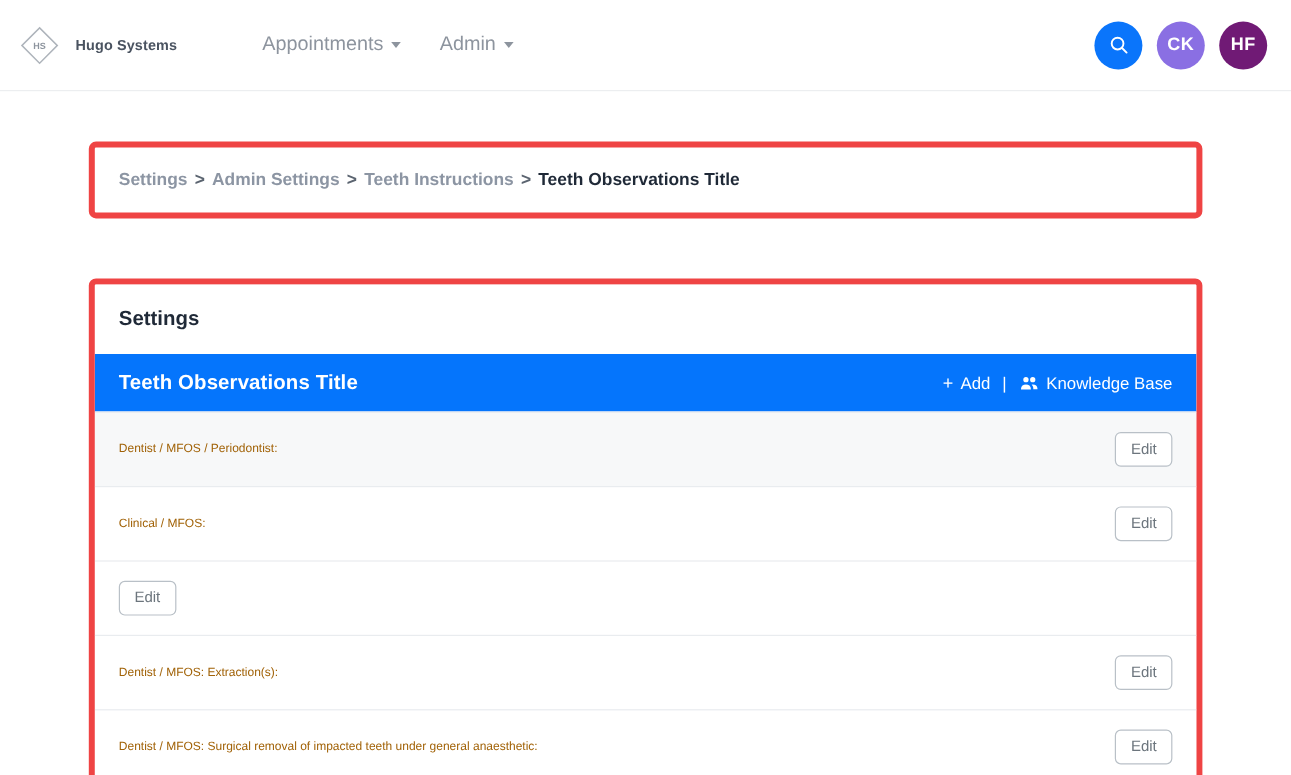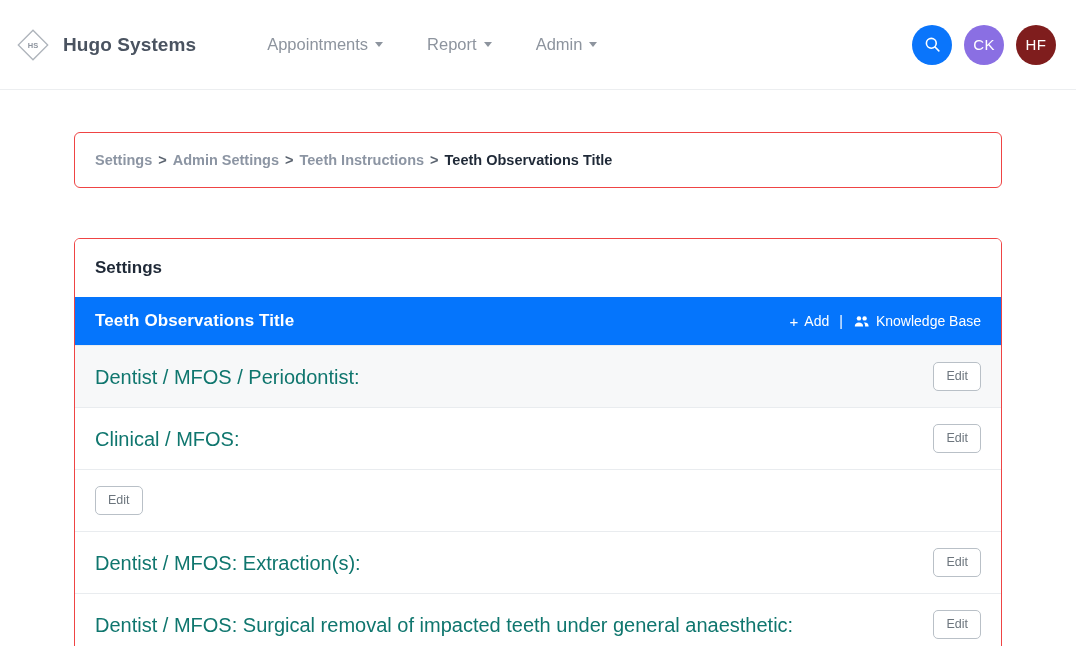--- a/index.html
+++ b/index.html
@@ -12,21 +12,21 @@
 
   body {
     font-family: "Liberation Sans", sans-serif;
     background: #ffffff;
     color: #212529;
     -webkit-font-smoothing: antialiased;
   }
 
   
   .navbar {
-    height: 90px;
+    height: 76px;
     background: #ffffff;
     border-bottom: 1px solid #eceef0;
     display: flex;
     align-items: center;
     padding: 0 20px 0 14px;
     position: relative;
   }
 
   .brand {
     display: flex;
@@ -37,32 +37,32 @@
   }
 
   .brand-mark {
     width: 38px;
     height: 38px;
     display: block;
     flex: 0 0 auto;
   }
 
   .brand-name {
-    font-size: 19px;
+    font-size: 12px;
     font-weight: bold;
     color: #4a5360;
     letter-spacing: .1px;
     white-space: nowrap;
   }
 
   .nav-links {
     display: flex;
     align-items: center;
     margin-left: 55px;
-    gap: 12px;
+    gap: 0;
   }
 
   .nav-item {
     display: flex;
     align-items: center;
     gap: 7px;
     padding: 8px 16px;
     font-size: 16.5px;
     color: #8d949e;
     white-space: nowrap;
@@ -87,34 +87,34 @@
 
   .circle-btn {
     width: 40px;
     height: 40px;
     border-radius: 50%;
     display: flex;
     align-items: center;
     justify-content: center;
     color: #ffffff;
     font-size: 15px;
-    font-weight: normal;
+    font-weight: bold;
     letter-spacing: .4px;
     cursor: pointer;
     border: none;
     flex: 0 0 auto;
   }
 
   
   .page {
     padding: 0 74px;
   }
 
   .card {
-    border: 1px solid #ef4444;
+    border: 5px solid #ef4444;
     border-radius: 6px;
     background: #ffffff;
     overflow: hidden;
   }
 
   .breadcrumb-card {
     margin-top: 42px;
     padding: 19px 20px;
   }
 
@@ -218,22 +218,22 @@
 
   .row:first-of-type {
     border-top: none;
   }
 
   .row.alt {
     background: #f7f8f9;
   }
 
   .row-label {
-    font-size: 20px;
-    color: #0f766e;
+    font-size: 10px;
+    color: #a16207;
     line-height: 1.3;
   }
 
   .edit-btn {
     font-family: "Liberation Sans", sans-serif;
     font-size: 12.5px;
     color: #6c757d;
     background: #ffffff;
     border: 1px solid #b9c0c7;
     border-radius: 5px;
@@ -254,45 +254,41 @@
         <rect x="8.6" y="8.6" width="20.8" height="20.8" transform="rotate(45 19 19)" fill="none" stroke="#aeb4bb" stroke-width="1.3"></rect>
         <text x="19" y="22" text-anchor="middle" font-family="Liberation Sans, sans-serif" font-size="7.5" font-weight="bold" fill="#8d949e">HS</text>
       </svg>
     </span>
     <span class="brand-name">Hugo Systems</span>
   </a>
 
   <nav class="nav-links">
     <div class="nav-item">
       <span>Appointments</span>
-      <span class="caret"></span>
-    </div>
-    <div class="nav-item">
-      <span>Report</span>
       <span class="caret"></span>
     </div>
     <div class="nav-item">
       <span>Admin</span>
       <span class="caret"></span>
     </div>
   </nav>
 
   <div class="nav-right">
     <button class="circle-btn" style="background:#0a75fb;">
       <span style="display:flex;">
         <svg viewBox="0 0 24 24" width="19" height="19" fill="none" stroke="#ffffff" stroke-width="2" stroke-linecap="round" aria-hidden="true">
           <circle cx="10.5" cy="10.5" r="6.2"></circle>
           <line x1="15.2" y1="15.2" x2="20" y2="20"></line>
         </svg>
       </span>
     </button>
     <button class="circle-btn" style="background:#8a6fe3;">
       <span>CK</span>
     </button>
-    <button class="circle-btn" style="background:#7f1d1d;">
+    <button class="circle-btn" style="background:#701a75;">
       <span>HF</span>
     </button>
   </div>
 </div>
 
 <div class="page">
 
   <div class="card breadcrumb-card">
     <div class="breadcrumb">
       <a class="crumb-link" href="#">Settings</a>

